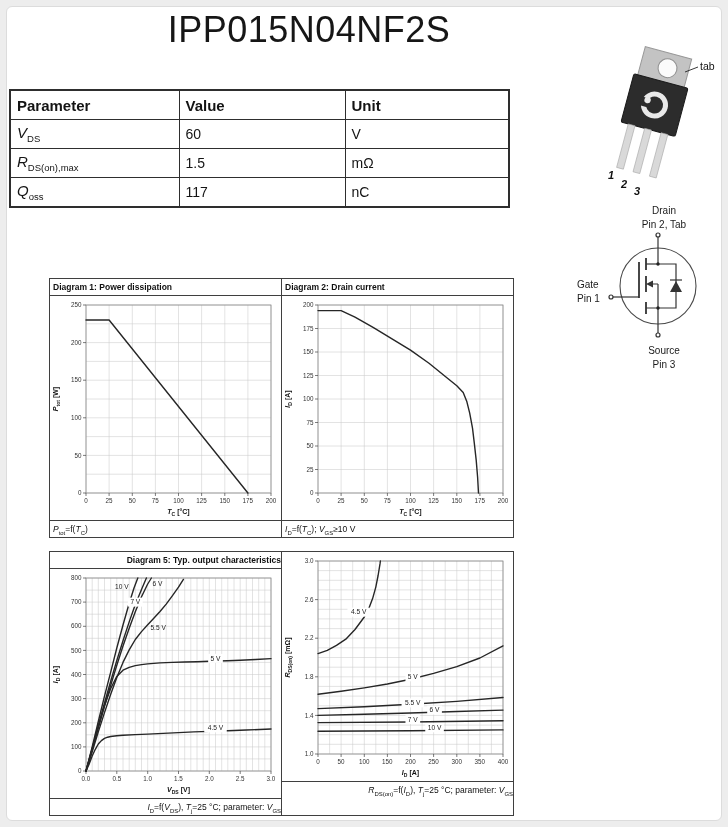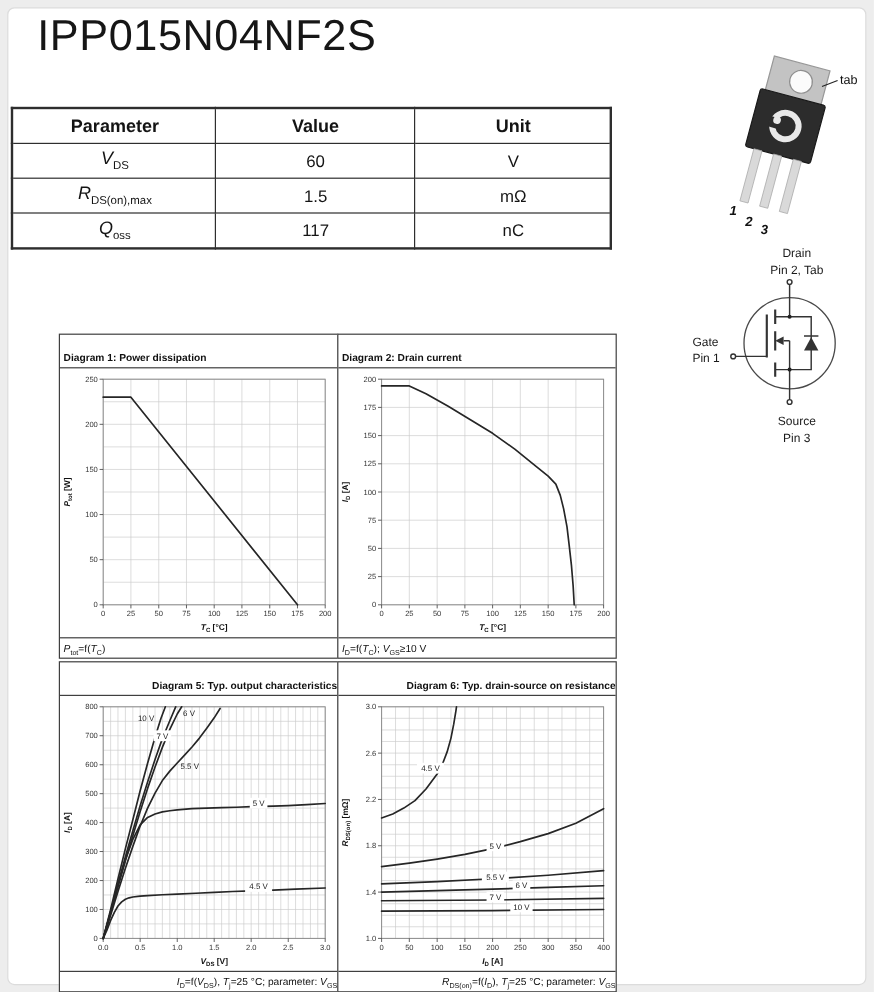--- a/index.html
+++ b/index.html
@@ -1,39 +1,39 @@
 <!DOCTYPE html>
 <html><head>
 <meta charset="utf-8">
 <style>
   html,body{margin:0;padding:0;}
   body{background:#e9e9e9;font-family:"Liberation Sans",sans-serif;}
   #page{position:relative;width:728px;height:827px;background:#ededed;overflow:hidden;}
   .card{position:absolute;inset:6px;background:#ffffff;border:1px solid #dcdcdc;border-radius:6px;}
 
-  .title{position:absolute;left:0;top:2px;width:556px;
+  .title{position:absolute;left:0;top:2px;width:556px;text-align:center;
          font-size:36px;color:#161616;letter-spacing:.5px;padding-left:24px;}
 
   table.params{position:absolute;left:2px;top:82px;border-collapse:collapse;table-layout:fixed;
                border:2px solid #2e2e2e;}
-  table.params th, table.params td{border:1px solid #2e2e2e;text-align:center;vertical-align:middle;
+  table.params th, table.params td{border:1px solid #2e2e2e;text-align:left;vertical-align:middle;
                padding:0 4px 0 6px;height:28px;color:#141414;}
   table.params th{font-size:15px;height:28px;}
   table.params td{font-size:14px;margin-left:10px;}
   table.params td i{font-size:15px;}
   table.params sub{font-size:68%;}
 
   .chart-row{position:absolute;display:flex;}
   .row1{left:42px;top:271px;}
   .row2{left:42px;top:544px;text-align:right;}
   .panel{width:233px;background:#fff;border:1px solid #3f3f3f;box-sizing:border-box;}
   .panel + .panel{margin-left:-1px;}
   .panel-title{height:16px;line-height:16px;border-bottom:1px solid #3f3f3f;
                font-size:8.5px;font-weight:bold;padding-left:3px;color:#101010;
-               white-space:nowrap;overflow:hidden;margin-top:11px;}
+               white-space:nowrap;overflow:hidden;}
   .panel-caption{height:16px;line-height:16px;border-top:1px solid #3f3f3f;
                font-size:8.5px;padding-left:3px;color:#101010;white-space:nowrap;}
   .panel-caption i{font-size:8.5px;}
   .panel-caption sub{font-size:70%;}
   svg.chart{display:block;}
   svg text{font-family:"Liberation Sans",sans-serif;}
 
   .pkg{position:absolute;left:577px;top:32px;}
   .sym{position:absolute;left:566px;top:195px;}
 </style>
@@ -223,21 +223,20 @@
             <text x="107.53333333333333" y="17.089999999999993" text-anchor="middle" font-size="6.6" fill="#1a1a1a">6 V</text>
             <text x="108.14999999999999" y="60.99749999999999" text-anchor="middle" font-size="6.6" fill="#1a1a1a">5.5 V</text>
             <rect x="158.15" y="84.83625" width="14.7" height="9" fill="#fff"></rect>
             <text x="165.5" y="91.63625" text-anchor="middle" font-size="6.6" fill="#1a1a1a">5 V</text>
             <rect x="154.25" y="154.31625" width="22.5" height="9" fill="#fff"></rect>
             <text x="165.5" y="161.11625" text-anchor="middle" font-size="6.6" fill="#1a1a1a">4.5 V</text>
           </svg>
       <div class="panel-caption"><i>I</i><sub>D</sub>=f(<i>V</i><sub>DS</sub>), <i>T</i><sub>j</sub>=25 °C; parameter: <i>V</i><sub>GS</sub></div>
     </div>
     <div class="panel">
-      <div class="panel-title">Diagram 6: Typ. drain-source on resistance</div>
       <svg class="chart" width="231" height="229">
             <path d="M36.0 9V202M47.6 9V202M59.1 9V202M70.7 9V202M82.3 9V202M93.8 9V202M105.4 9V202M116.9 9V202M128.5 9V202M140.1 9V202M151.6 9V202M163.2 9V202M174.8 9V202M186.3 9V202M197.9 9V202M209.4 9V202M221.0 9V202M36 202.0H221M36 192.3H221M36 182.7H221M36 173.1H221M36 163.4H221M36 153.8H221M36 144.1H221M36 134.4H221M36 124.8H221M36 115.2H221M36 105.5H221M36 95.8H221M36 86.2H221M36 76.6H221M36 66.9H221M36 57.3H221M36 47.6H221M36 37.9H221M36 28.3H221M36 18.6H221M36 9.0H221" stroke="#cbcbcb" stroke-width="0.55" fill="none"></path>
             <rect x="36" y="9" width="185" height="193" fill="none" stroke="#8a8a8a" stroke-width="0.8"></rect>
             <text x="36" y="211.5" text-anchor="middle" font-size="6.3" fill="#333">0</text>
             <text x="59.125" y="211.5" text-anchor="middle" font-size="6.3" fill="#333">50</text>
             <text x="82.25" y="211.5" text-anchor="middle" font-size="6.3" fill="#333">100</text>
             <text x="105.375" y="211.5" text-anchor="middle" font-size="6.3" fill="#333">150</text>
             <text x="128.5" y="211.5" text-anchor="middle" font-size="6.3" fill="#333">200</text>
             <text x="151.625" y="211.5" text-anchor="middle" font-size="6.3" fill="#333">250</text>
             <text x="174.75" y="211.5" text-anchor="middle" font-size="6.3" fill="#333">300</text>

